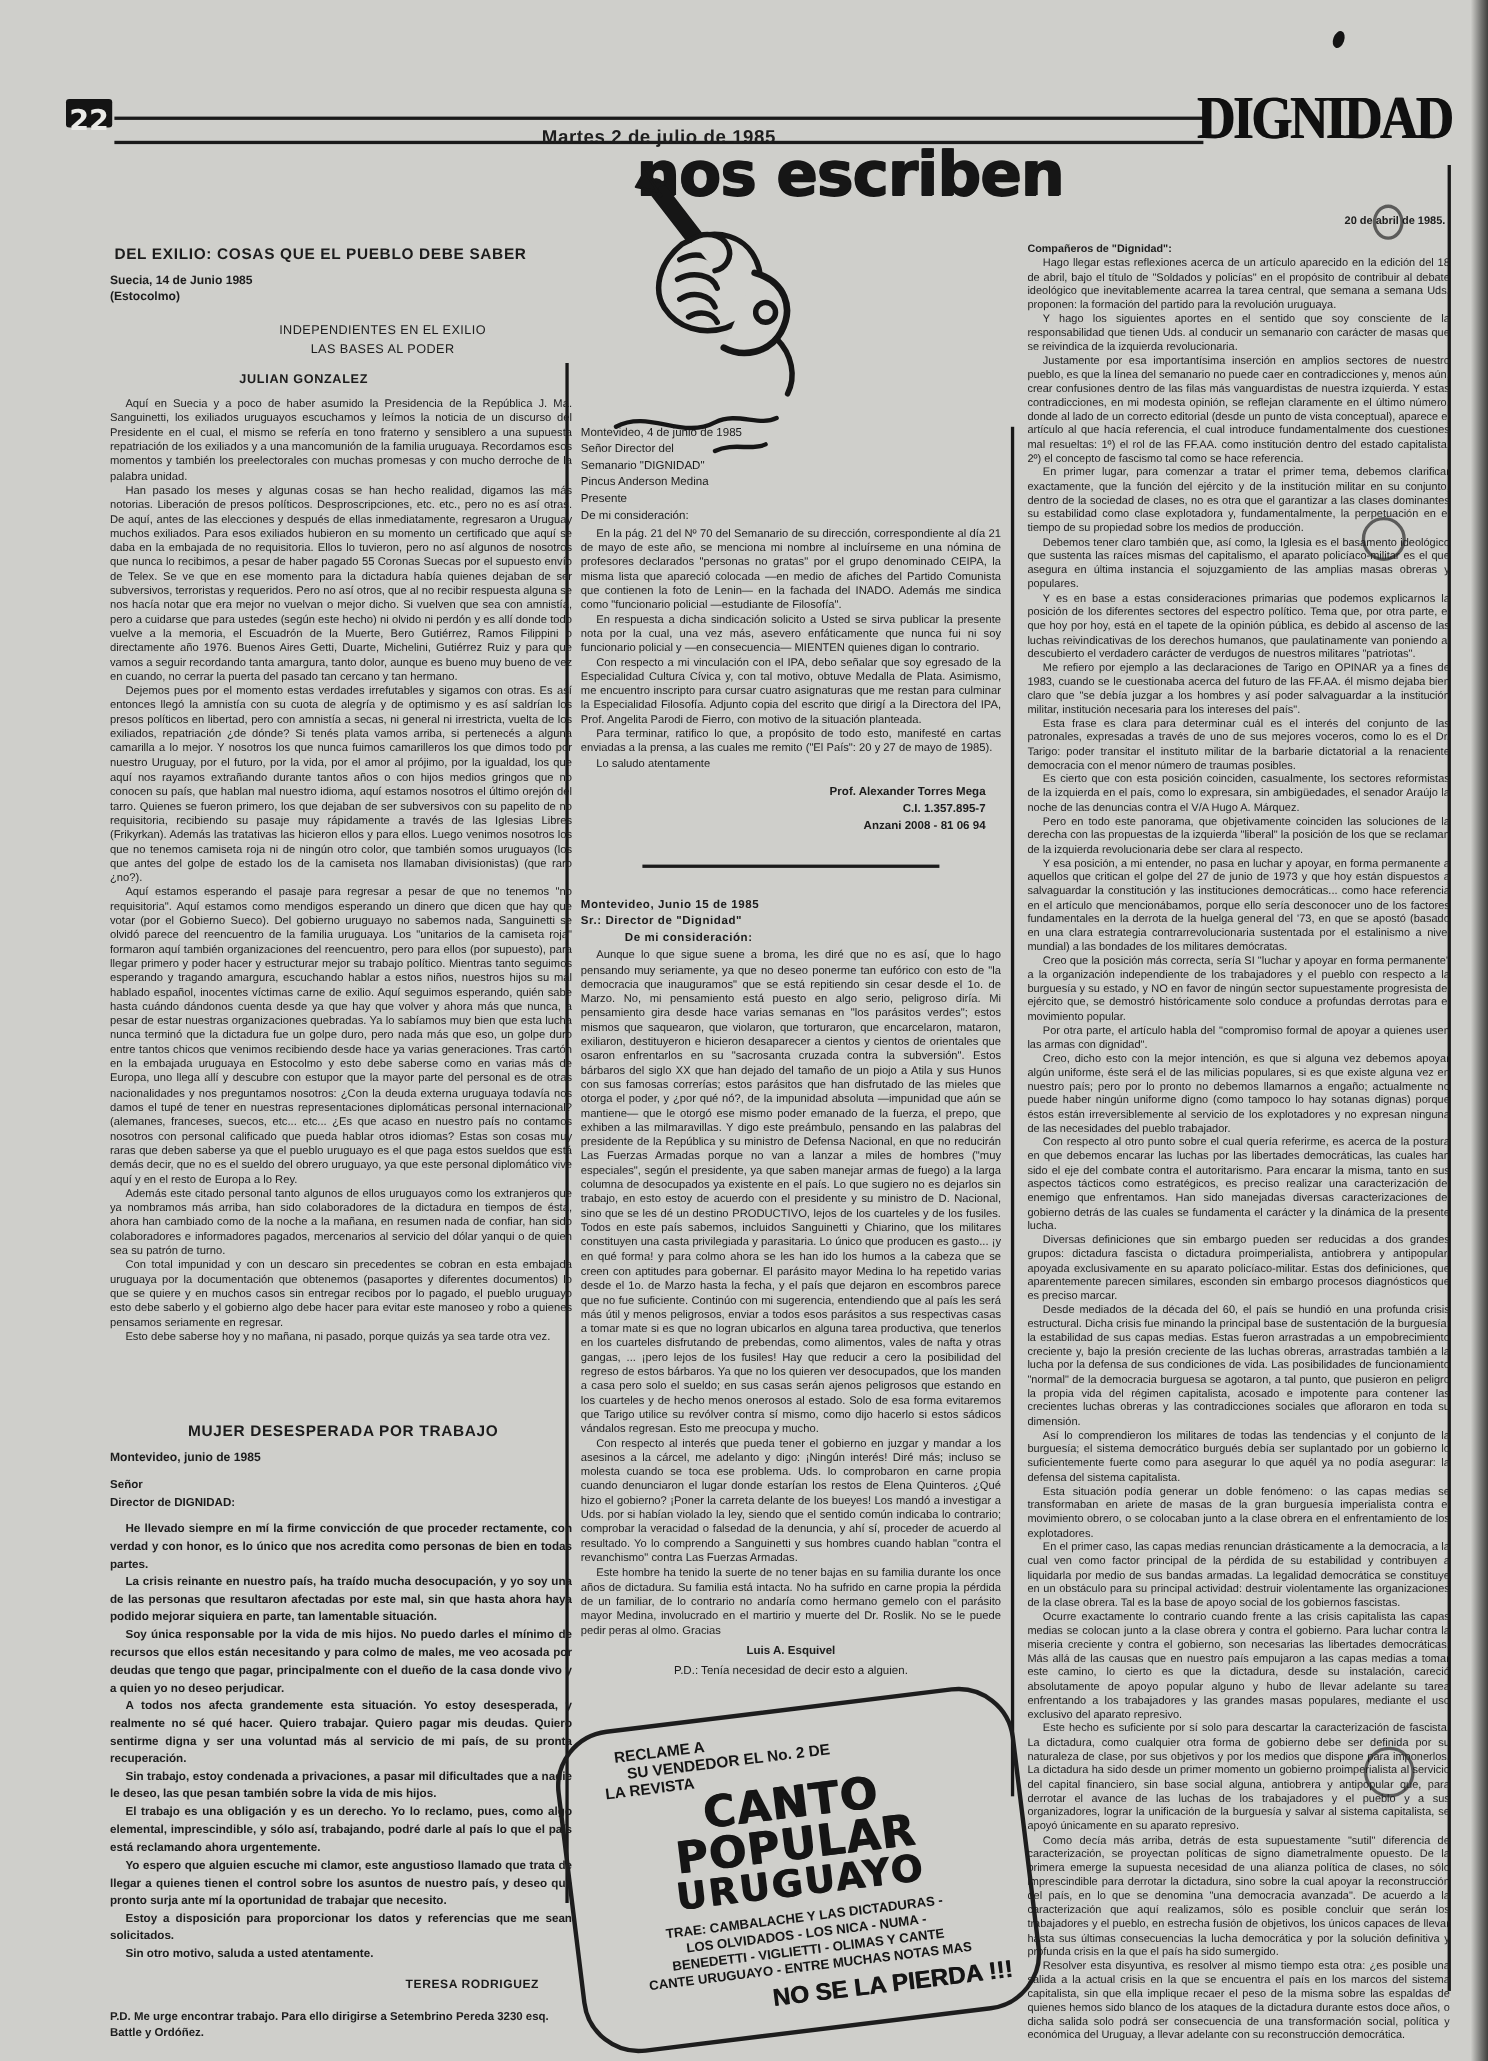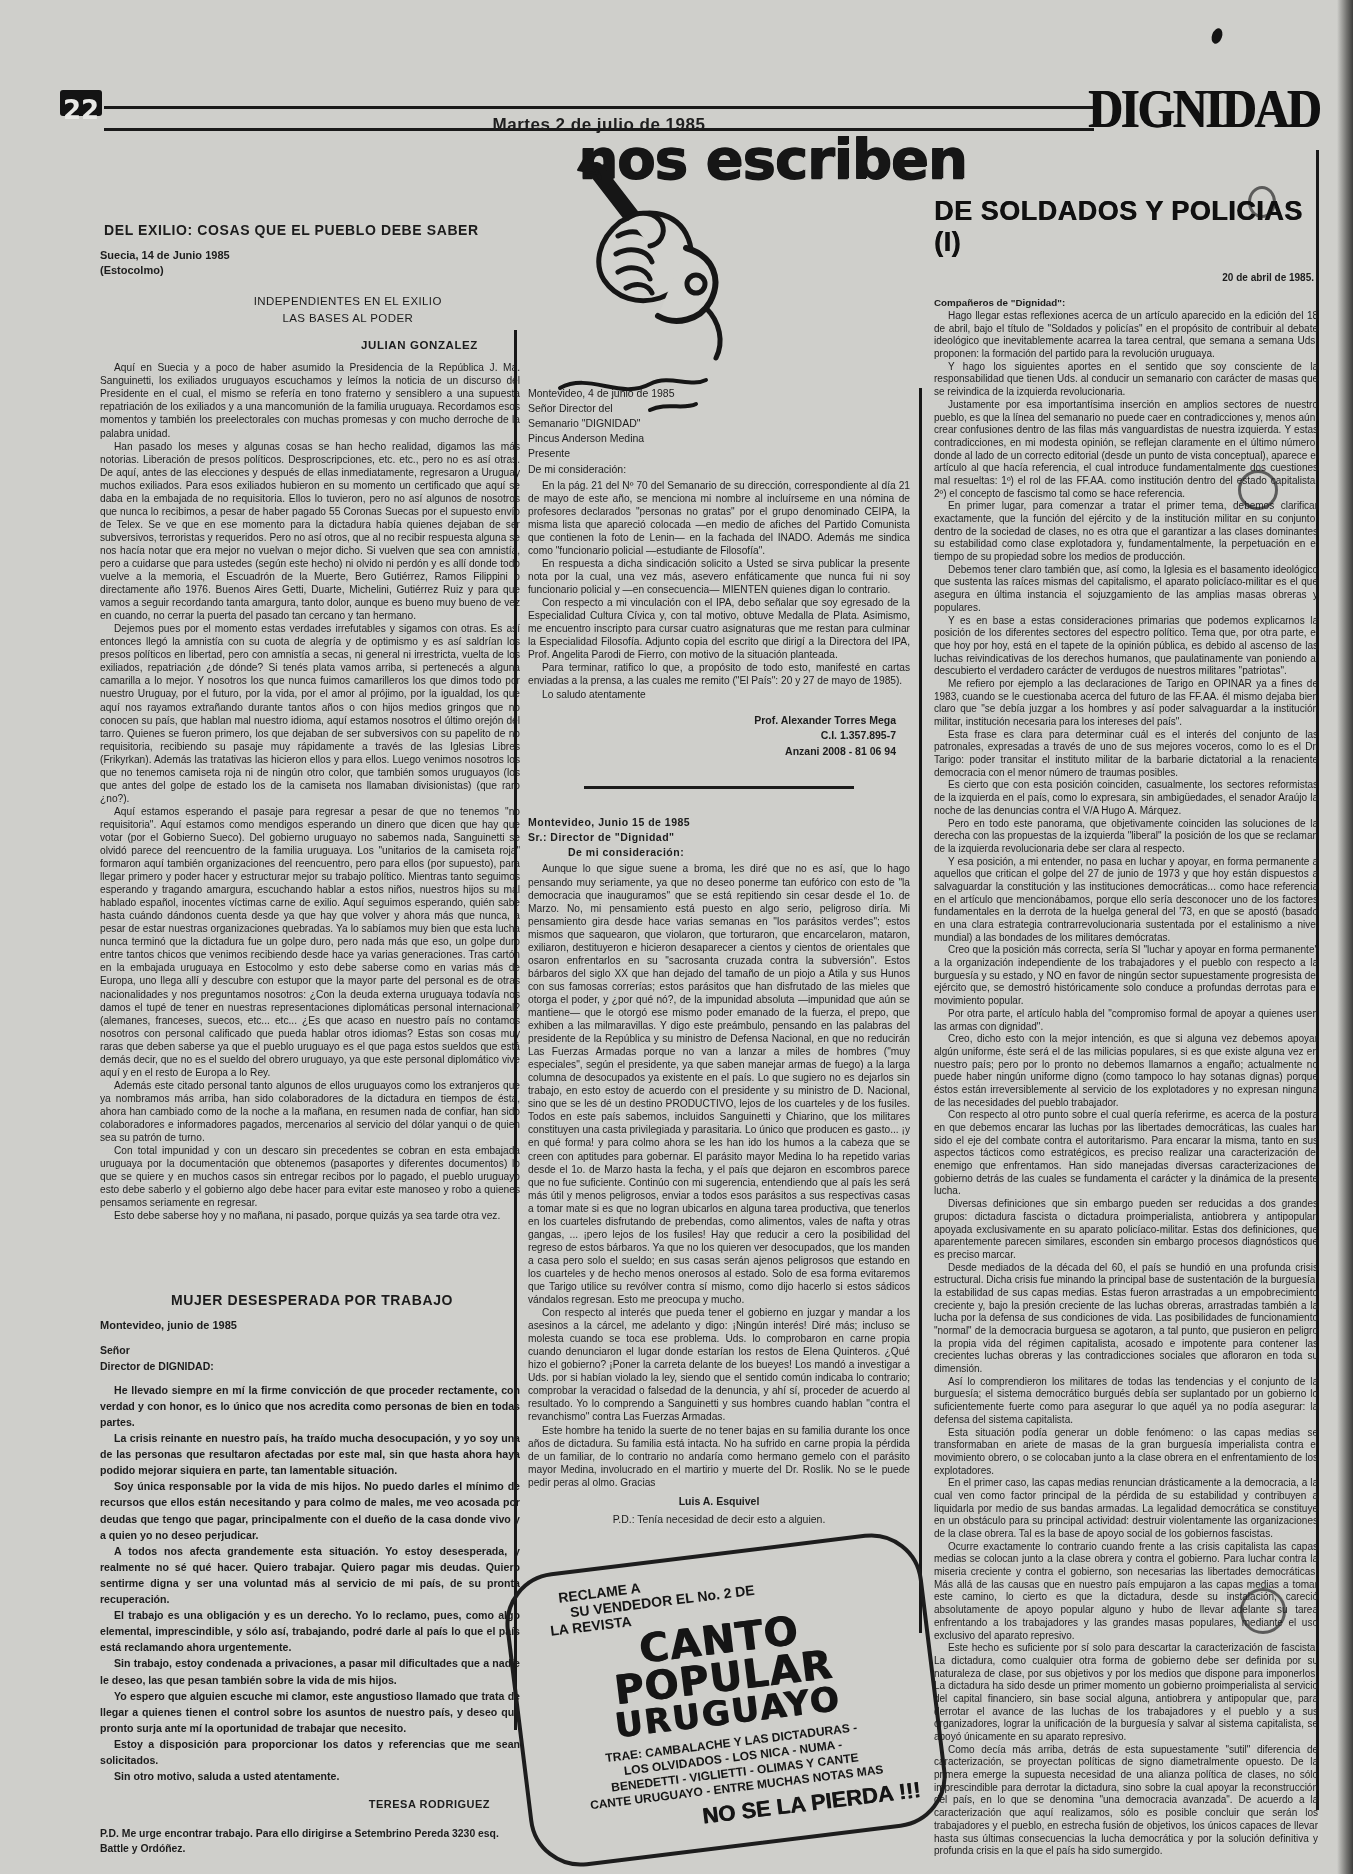--- a/index.html
+++ b/index.html
@@ -33,21 +33,21 @@
   .scan-edge{position:absolute;right:0;top:0;width:16px;height:1874px;
     background:linear-gradient(90deg,rgba(0,0,0,0) 0%,rgba(40,40,38,.55) 60%,rgba(25,25,24,.8) 100%);}
   .blob{position:absolute;background:#141414;border-radius:50%;}
   .ringmark{position:absolute;border:3px solid #2a2a2a;border-radius:50%;opacity:.7;}
   
   .col{position:absolute;overflow:hidden;}
   .headline{font-weight:bold;font-size:14px;letter-spacing:.6px;margin:0 0 10px 4px;}
   .headline.center{text-align:center;}
   .dateline{font-size:11px;font-weight:bold;padding-right:26px;line-height:1.4;}
   .subblock{margin:14px 10% 4px 28%;text-align:center;font-weight:normal;font-size:11.5px;line-height:1.5;letter-spacing:.4px;}
-  .author{margin:12px 10% 10px 28%;text-align:right;font-weight:bold;font-size:11.5px;letter-spacing:.6px;}
+  .author{margin:12px 10% 10px 28%;text-align:left;font-weight:bold;font-size:11.5px;letter-spacing:.6px;}
   .body p{margin:0;text-align:justify;text-indent:14px;}
   .t10 p{font-size:10.2px;line-height:1.28;}
   .t10b p{font-size:10.6px;line-height:1.52;font-weight:bold;}
   .t96 p{font-size:10px;line-height:1.27;}
   .greet{font-size:10.2px;line-height:1.3;text-align:justify;margin:6px 0 0 0;text-indent:14px;}
   .sig-right{text-align:right;font-weight:bold;font-size:11px;margin-top:14px;padding-right:30px;letter-spacing:.5px;}
   .sigblock{text-align:right;font-weight:bold;font-size:10.5px;line-height:1.5;margin-top:12px;padding-right:14px;}
   .ps{font-size:10.4px;font-weight:bold;margin-top:16px;line-height:1.45;}
   .recipient{font-size:10.5px;line-height:1.45;font-weight:bold;margin:0;}
   .divider{width:270px;height:3px;background:#1b1b1b;margin:26px auto;}
@@ -151,22 +151,22 @@
     <div class="dateline" style="padding-right:6px">Montevideo, junio de 1985</div>
     <div class="recipient" style="margin-top:10px">
       <span>Señor</span><br>
       <span>Director de DIGNIDAD:</span>
     </div>
     <div class="body" style="margin-top:8px">
         <p>He llevado siempre en mí la firme convicción de que proceder rectamente, con verdad y con honor, es lo único que nos acredita como personas de bien en todas partes.</p>
         <p>La crisis reinante en nuestro país, ha traído mucha desocupación, y yo soy una de las personas que resultaron afectadas por este mal, sin que hasta ahora haya podido mejorar siquiera en parte, tan lamentable situación.</p>
         <p>Soy única responsable por la vida de mis hijos. No puedo darles el mínimo de recursos que ellos están necesitando y para colmo de males, me veo acosada por deudas que tengo que pagar, principalmente con el dueño de la casa donde vivo y a quien yo no deseo perjudicar.</p>
         <p>A todos nos afecta grandemente esta situación. Yo estoy desesperada, y realmente no sé qué hacer. Quiero trabajar. Quiero pagar mis deudas. Quiero sentirme digna y ser una voluntad más al servicio de mi país, de su pronta recuperación.</p>
+        <p>Sin trabajo, estoy condenada a privaciones, a pasar mil dificultades que a nadie le deseo, las que pesan también sobre la vida de mis hijos.</p>
         <p>El trabajo es una obligación y es un derecho. Yo lo reclamo, pues, como algo elemental, imprescindible, y sólo así, trabajando, podré darle al país lo que el país está reclamando ahora urgentemente.</p>
-        <p>Sin trabajo, estoy condenada a privaciones, a pasar mil dificultades que a nadie le deseo, las que pesan también sobre la vida de mis hijos.</p>
         <p>Yo espero que alguien escuche mi clamor, este angustioso llamado que trata de llegar a quienes tienen el control sobre los asuntos de nuestro país, y deseo que pronto surja ante mí la oportunidad de trabajar que necesito.</p>
         <p>Estoy a disposición para proporcionar los datos y referencias que me sean solicitados.</p>
         <p>Sin otro motivo, saluda a usted atentamente.</p>
       </div>
     <div class="sig-right">TERESA RODRIGUEZ</div>
     <div class="ps">P.D. Me urge encontrar trabajo. Para ello dirigirse a Setembrino Pereda 3230 esq. Battle y Ordóñez.</div>
   </div>
 
   <div class="col ink" style="left:528px;top:386px;width:382px;height:1160px">
     <div>
@@ -217,21 +217,20 @@
     <div class="trae">
         <div>TRAE: CAMBALACHE Y LAS DICTADURAS -</div>
         <div>LOS OLVIDADOS - LOS NICA - NUMA -</div>
         <div>BENEDETTI - VIGLIETTI - OLIMAS Y CANTE</div>
         <div>CANTE URUGUAYO - ENTRE MUCHAS NOTAS MAS</div>
       </div>
     <div class="nopierda">NO SE LA PIERDA !!!</div>
   </div>
 
   <div class="col t96 ink" style="left:934px;top:196px;width:384px;height:1660px">
-    <div class="r-head">DE SOLDADOS Y POLICIAS (I)</div>
     <div class="r-date">20 de abril de 1985.</div>
     <div class="r-sal">Compañeros de "Dignidad":</div>
     <div class="body">
         <p>Hago llegar estas reflexiones acerca de un artículo aparecido en la edición del 18 de abril, bajo el título de "Soldados y policías" en el propósito de contribuir al debate ideológico que inevitablemente acarrea la tarea central, que semana a semana Uds. proponen: la formación del partido para la revolución uruguaya.</p>
         <p>Y hago los siguientes aportes en el sentido que soy consciente de la responsabilidad que tienen Uds. al conducir un semanario con carácter de masas que se reivindica de la izquierda revolucionaria.</p>
         <p>Justamente por esa importantísima inserción en amplios sectores de nuestro pueblo, es que la línea del semanario no puede caer en contradicciones y, menos aún, crear confusiones dentro de las filas más vanguardistas de nuestra izquierda. Y estas contradicciones, en mi modesta opinión, se reflejan claramente en el último número, donde al lado de un correcto editorial (desde un punto de vista conceptual), aparece el artículo al que hacía referencia, el cual introduce fundamentalmente dos cuestiones mal resueltas: 1º) el rol de las FF.AA. como institución dentro del estado capitalista, 2º) el concepto de fascismo tal como se hace referencia.</p>
         <p>En primer lugar, para comenzar a tratar el primer tema, debemos clarificar exactamente, que la función del ejército y de la institución militar en su conjunto, dentro de la sociedad de clases, no es otra que el garantizar a las clases dominantes su estabilidad como clase explotadora y, fundamentalmente, la perpetuación en el tiempo de su propiedad sobre los medios de producción.</p>
         <p>Debemos tener claro también que, así como, la Iglesia es el basamento ideológico que sustenta las raíces mismas del capitalismo, el aparato policíaco-militar es el que asegura en última instancia el sojuzgamiento de las amplias masas obreras y populares.</p>
         <p>Y es en base a estas consideraciones primarias que podemos explicarnos la posición de los diferentes sectores del espectro político. Tema que, por otra parte, el que hoy por hoy, está en el tapete de la opinión pública, es debido al ascenso de las luchas reivindicativas de los derechos humanos, que paulatinamente van poniendo al descubierto el verdadero carácter de verdugos de nuestros militares "patriotas".</p>
         <p>Me refiero por ejemplo a las declaraciones de Tarigo en OPINAR ya a fines de 1983, cuando se le cuestionaba acerca del futuro de las FF.AA. él mismo dejaba bien claro que "se debía juzgar a los hombres y así poder salvaguardar a la institución militar, institución necesaria para los intereses del país".</p>

